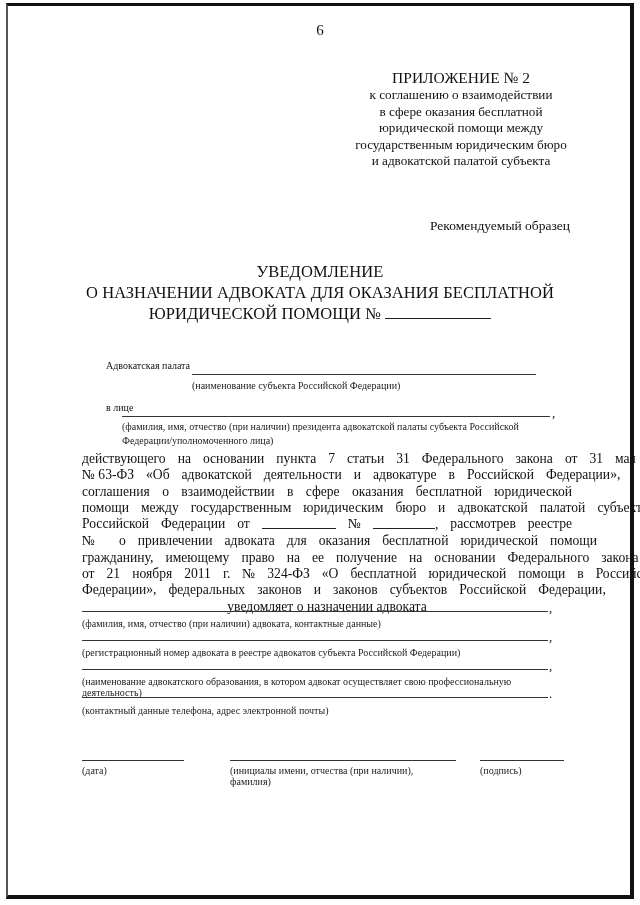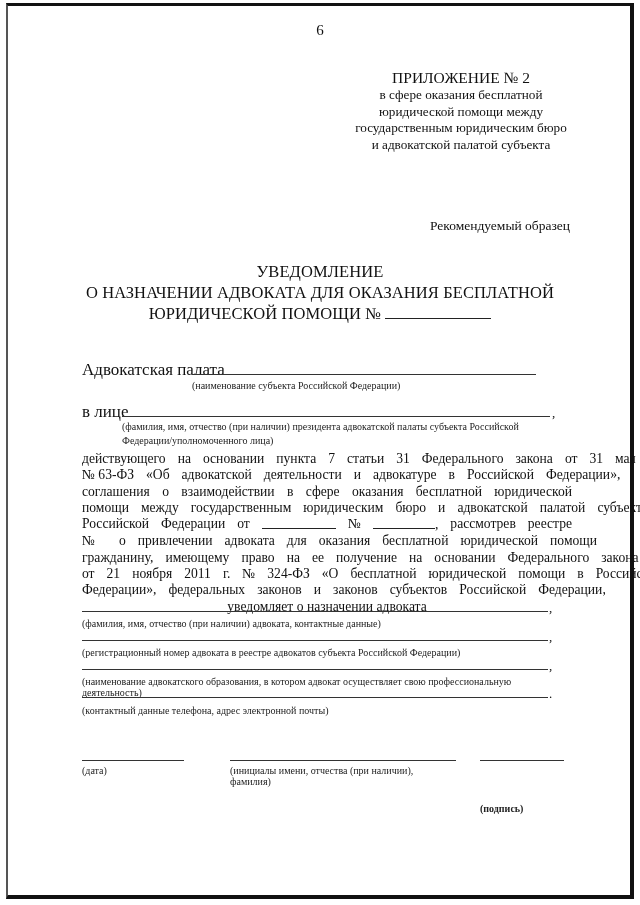--- a/index.html
+++ b/index.html
@@ -8,38 +8,39 @@
   .page { position: absolute; left: 6px; top: 3px; width: 628px; height: 896px;
           border-top: 3px solid #111; border-left: 2px solid #555; border-right: 4px solid #111;
           border-bottom: 4px solid #111; box-sizing: border-box; background:#fff; }
   .abs { position: absolute; }
   .pagenum { left: 0; width: 640px; top: 22px; text-align: center; font-size: 15px; }
   .appendix { left: 345px; width: 232px; top: 68px; text-align: center; font-size: 13.2px; line-height: 16.6px; }
   .appendix .head { font-size: 15.5px; line-height: 19px; }
   .sample { right: 70px; top: 218px; font-size: 13.5px; }
   .title { left: 60px; width: 520px; top: 261px; text-align: center; font-size: 16.5px; line-height: 21px; letter-spacing: 0.1px; }
   .uline { display: inline-block; border-bottom: 1px solid #222; height: 14px; vertical-align: baseline; }
-  .label { font-size: 17px; }
+  .label { font-size: 10px; margin-left: 24px; }
   .cap { font-size: 10px; text-align: left; color: #222; }
   .line { position: absolute; border-bottom: 1px solid #333; height: 0; }
   .body-text { left: 82px; width: 490px; top: 451px; font-size: 13.6px; line-height: 16.3px; text-align: justify; }
   .body-text .row { display: flex; justify-content: space-between; white-space: nowrap; gap: 12px; }
   .body-text .row.last { justify-content: center; }
   .fill { display: inline-block; border-bottom: 1px solid #222; height: 12px; }
   .comma { position: absolute; font-size: 13px; }
 </style>
 </head>
 <body>
 
 <div class="page"></div>
 
 <div class="abs pagenum">6</div>
 
 <div class="abs appendix">
   <div class="head">ПРИЛОЖЕНИЕ № 2</div>
+  <div>к соглашению о взаимодействии</div>
   <div>в сфере оказания бесплатной</div>
   <div>юридической помощи между</div>
   <div>государственным юридическим бюро</div>
   <div>и адвокатской палатой субъекта</div>
 </div>
 
 <div class="abs sample">Рекомендуемый образец</div>
 
 <div class="abs title">
   <div>УВЕДОМЛЕНИЕ</div>
@@ -182,13 +183,13 @@
 <div class="comma" style="left:549px; top:686px;">.</div>
 <div class="abs cap" style="left:82px; width:466px; top:705px;">(контактный данные телефона, адрес электронной почты)</div>
 
 <div class="line" style="left:82px; top:760px; width:102px;"></div>
 <div class="abs cap" style="left:82px; width:102px; top:765px;">(дата)</div>
 
 <div class="line" style="left:230px; top:760px; width:226px;"></div>
 <div class="abs cap" style="left:230px; width:226px; top:765px;">(инициалы имени, отчества (при наличии), фамилия)</div>
 
 <div class="line" style="left:480px; top:760px; width:84px;"></div>
-<div class="abs cap" style="left:480px; width:84px; top:803px;font-weight:bold;">(подпись)</div>
+<div class="abs cap" style="left:480px; width:84px; top:765px;">(подпись)</div>
 
 </body></html>

